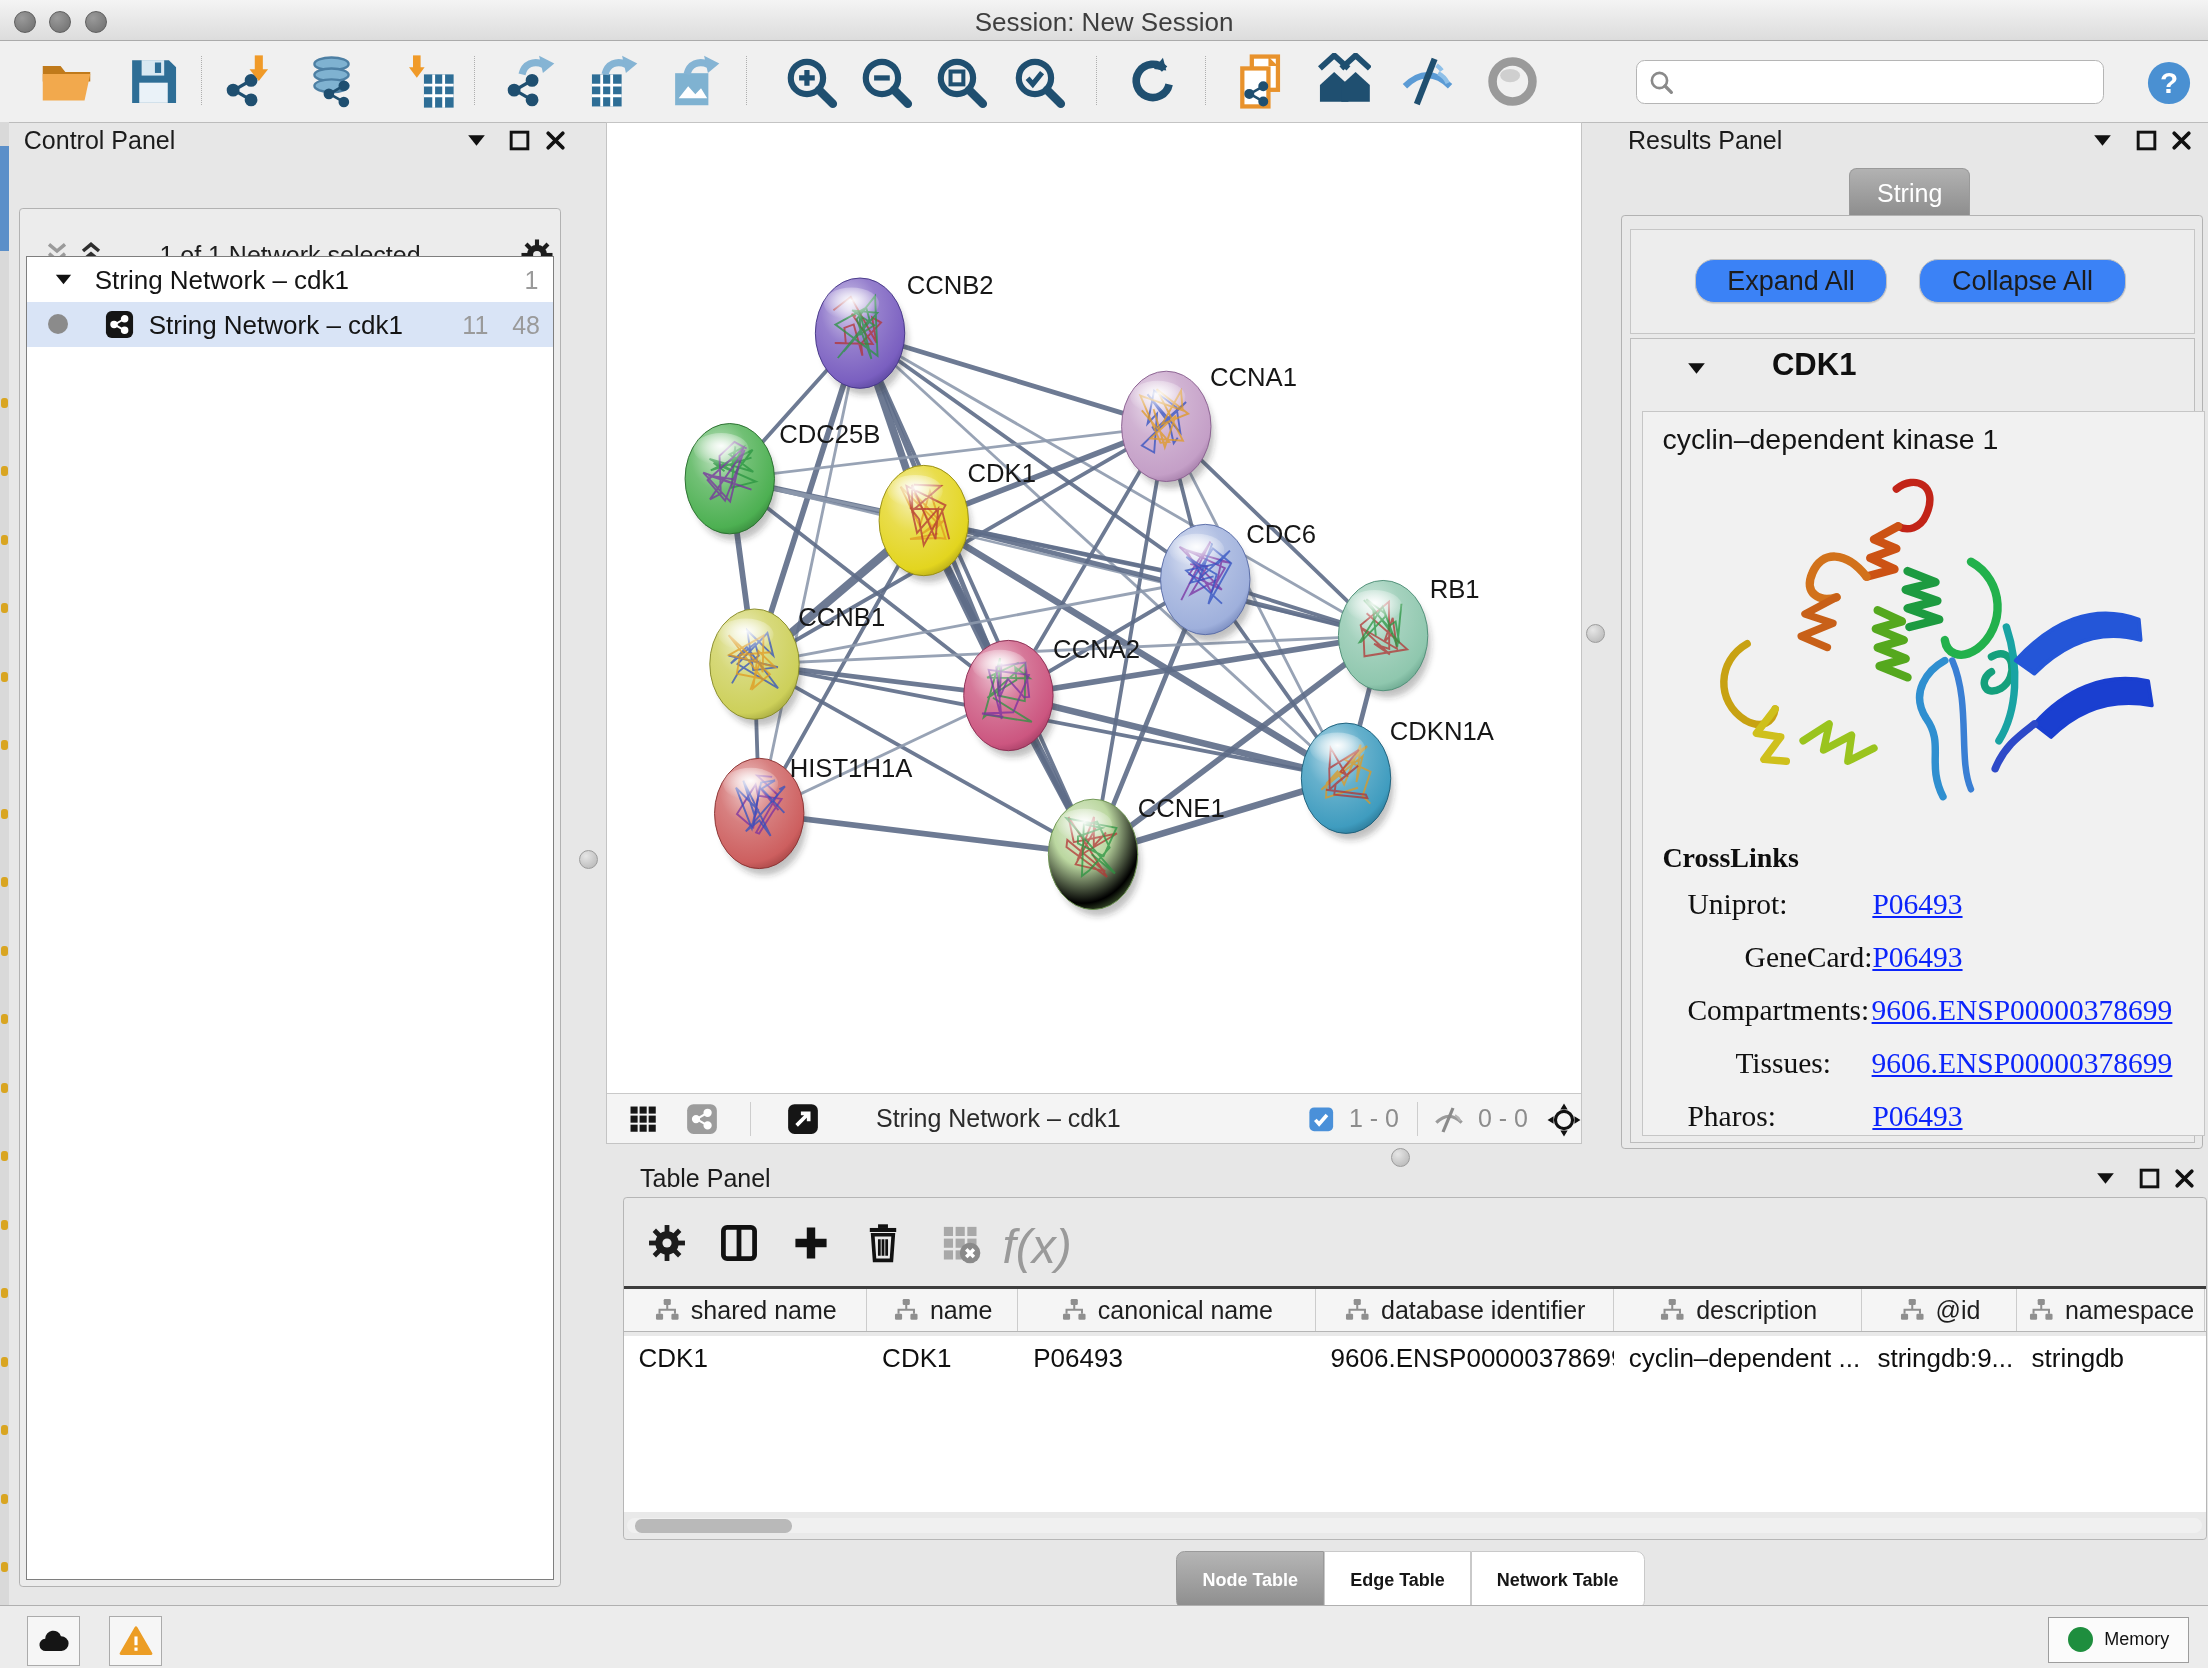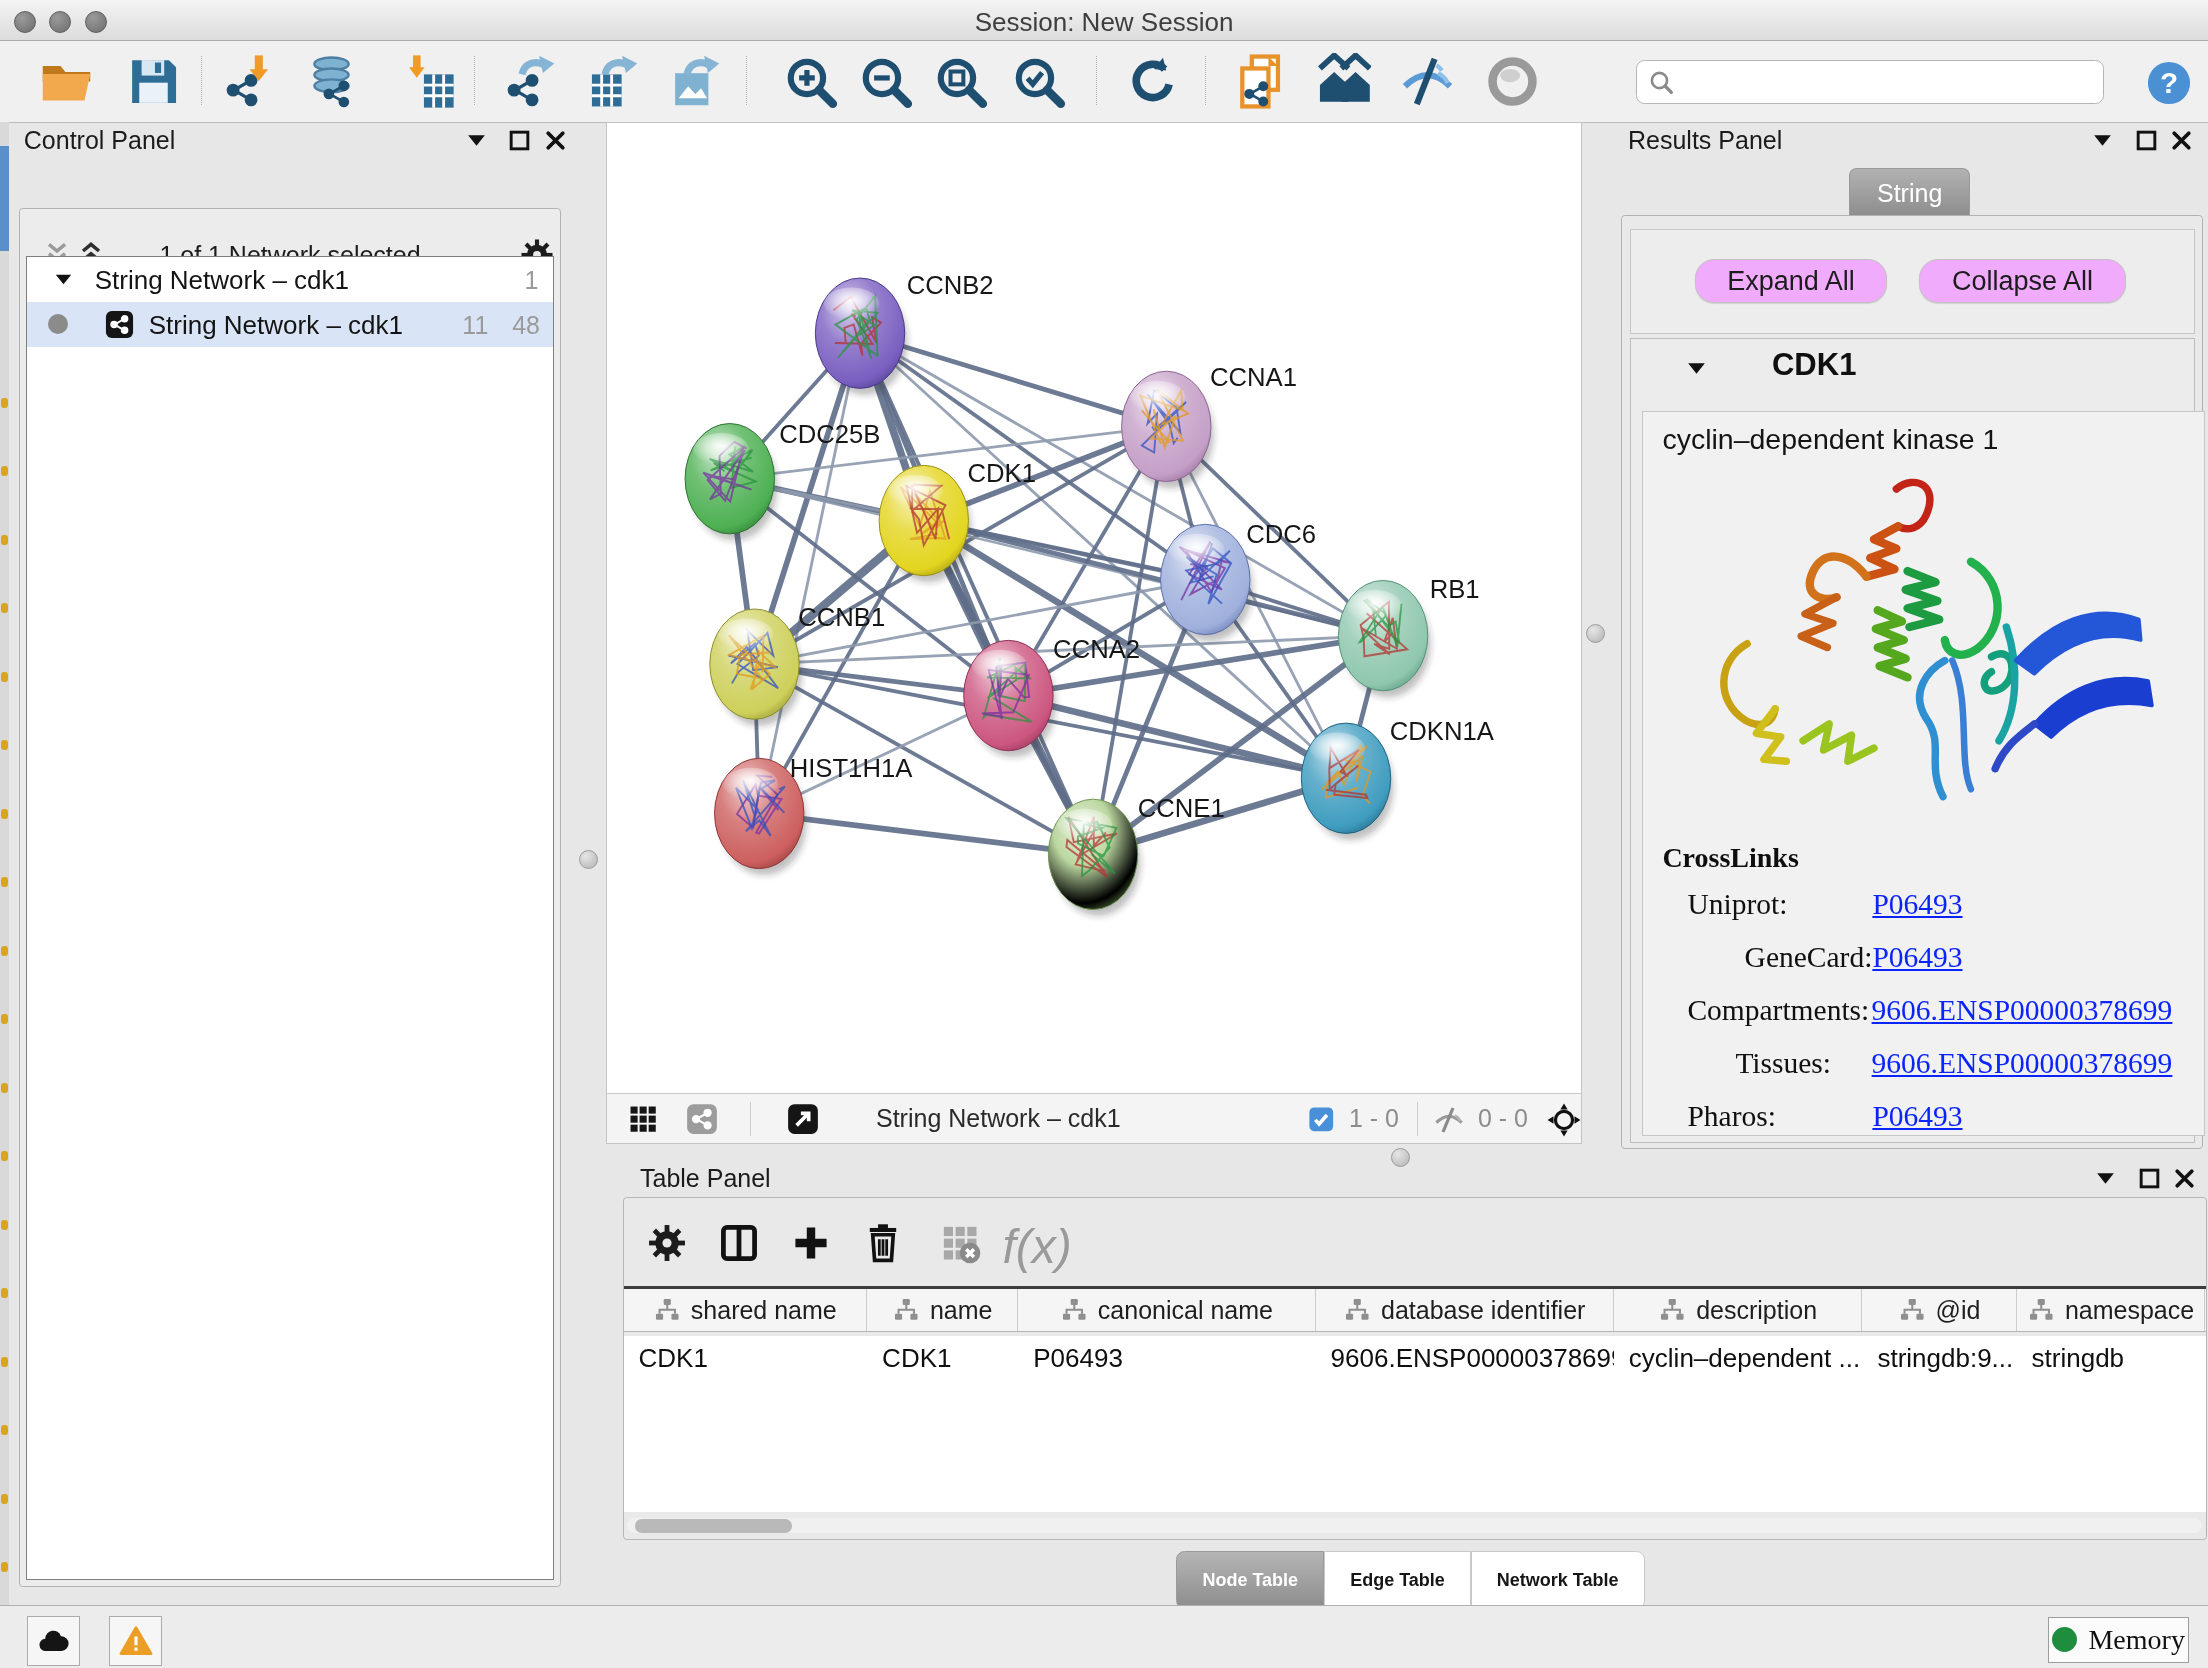--- a/index.html
+++ b/index.html
@@ -49,21 +49,21 @@
   .netfooter{position:absolute;left:0;bottom:0;width:100%;height:49px;background:#f4f4f4;
     border-top:1px solid #c9c9c9;}
   .nficon{position:absolute;top:7.6px;width:34px;height:34px;}
   .nficon svg{width:34px;height:34px;}
   .nfsep{position:absolute;top:7.6px;height:34px;border-left:1px solid #cdcdcd;}
   .nftxt{font-size:25px;color:#8c8c8c;}
   
   .rpanel{position:absolute;left:1609px;top:122px;width:599px;height:1032px;}
   .rbox{position:absolute;left:12.4px;top:93px;width:580px;height:932px;
     background:#e9e9e9;border:1px solid #b2b2b2;border-radius:3.8px;}
-  .btn{display:inline-block;background:#f0abfc;border:1px solid #c2c2c2;border-radius:19px;
+  .btn{display:inline-block;background:#3b82f6;border:1px solid #c2c2c2;border-radius:19px;
     font-size:27px;color:#1c1c1c;text-align:center;box-shadow:0 1px 1px rgba(0,0,0,.12);}
   .rinner{position:absolute;left:11.4px;top:72px;width:542px;height:723px;background:#f1f1f1;
     border:1px solid #c6c6c6;padding-left:19px;}
   .serif{font-family:"Liberation Serif",serif;}
   a.link{color:#0b24fb;text-decoration:underline;font-family:"Liberation Serif",serif;}
   
   .tpanel{position:absolute;left:613px;top:1153px;width:1595px;height:453px;}
   .tbox{position:absolute;left:9.5px;top:44px;width:1582px;height:341px;background:#e9e9e9;
     border:1px solid #b6b6b6;border-radius:3.8px;overflow:hidden;}
   .ttool{position:absolute;left:0;top:0;width:100%;height:88px;}
@@ -88,21 +88,21 @@
   .btab.sel{background:linear-gradient(#b5b5b5,#8d8d8d);color:#fff;border-color:#9a9a9a;}
   
   .statusbar{position:absolute;left:0;top:1605px;width:2208px;height:63px;background:#ececec;
     border-top:1px solid #b0b0b0;}
   .sbtn{position:absolute;top:9.5px;width:51px;height:48px;background:#f6f6f6;
     border:1.9px solid #ababab;display:flex;align-items:center;justify-content:center;}
   .sbtn svg{width:34px;height:34px;}
   .membtn{position:absolute;right:19px;top:10.5px;width:139px;height:44px;background:#fbfbfb;
     border:1.9px solid #9d9d9d;display:flex;align-items:center;justify-content:center;gap:11.4px;}
   .memdot{width:25px;height:25px;border-radius:50%;background:#1e8e3e;}
-  .memtxt{font-size:28px;color:#111;font-family:Liberation Serif, serif;}
+  .memtxt{font-size:18px;color:#111;}
   .handle{position:absolute;width:17px;height:17px;border-radius:50%;
     background:radial-gradient(circle at 35% 30%,#e6e6e6,#b2b2b2);border:1px solid #9c9c9c;}
   .leftstrip{position:absolute;left:0;top:122px;width:8.6px;height:1484px;background:#d9d9d9;}
 </style>
 </head>
 <body>
 
 <div class="app">
 
   <div class="titlebar">

